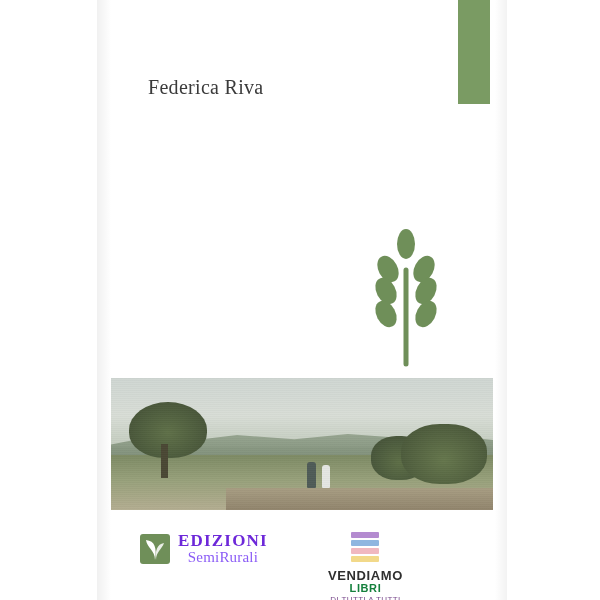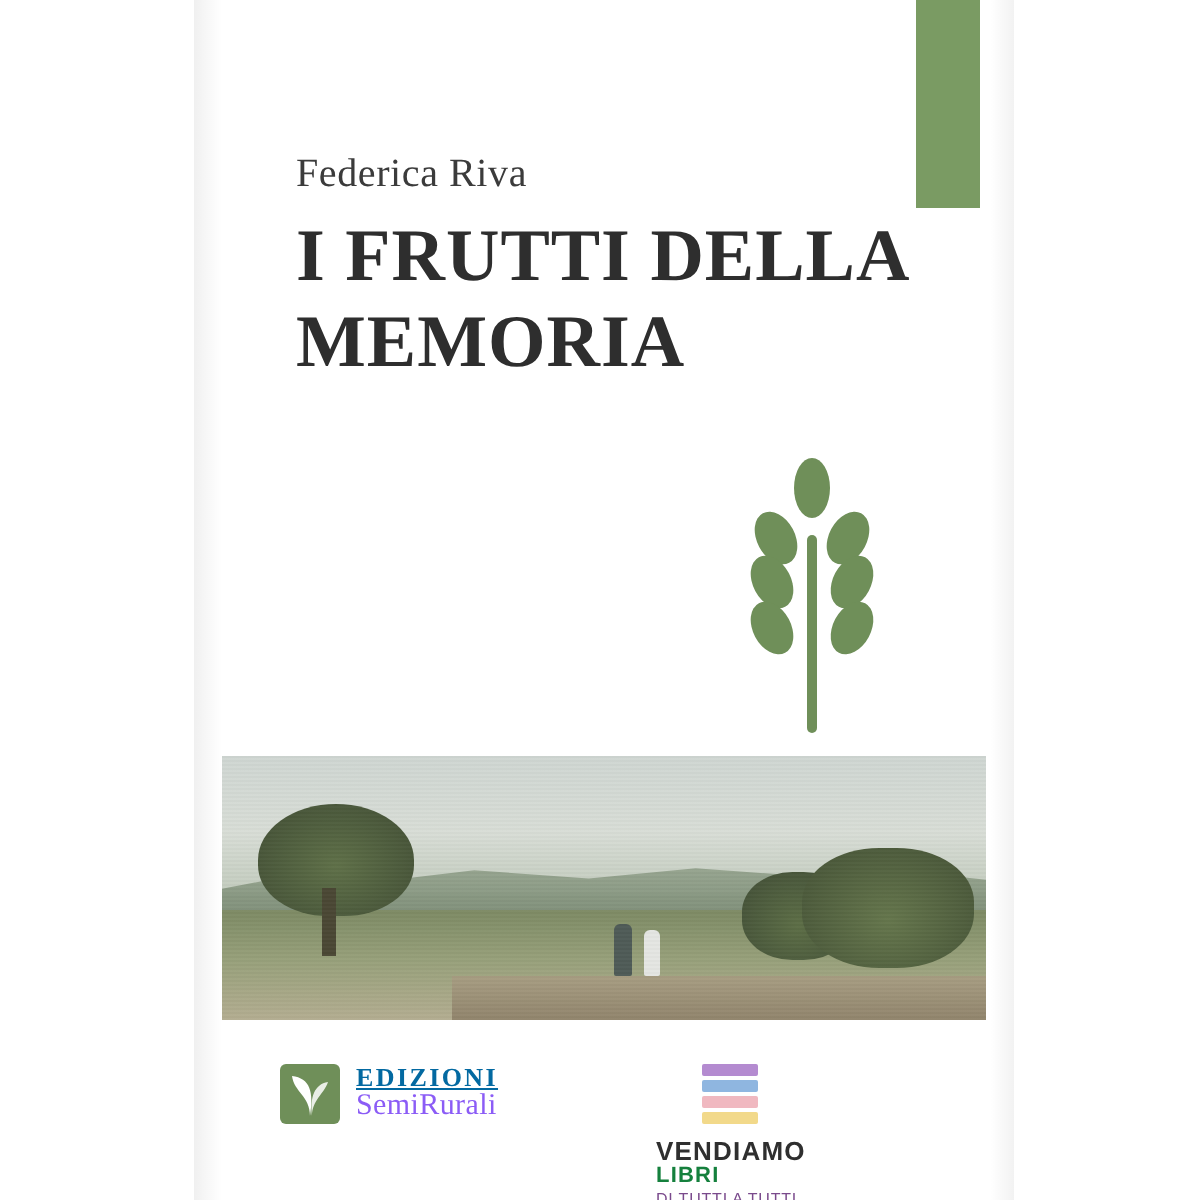--- a/index.html
+++ b/index.html
@@ -12,20 +12,21 @@
     height: 600px;
     font-family: "Liberation Serif", serif;
     overflow: hidden;
   }
 
   #cover {
     position: relative;
     width: 600px;
     height: 597px;
     background: #ffffff;
+    text-align: center;
   }
 
   
   .page-shade-left {
     position: absolute;
     left: 97px;
     top: 0;
     width: 14px;
     height: 600px;
     background: linear-gradient(to right, rgba(0,0,0,0.06), rgba(0,0,0,0));
@@ -180,25 +181,24 @@
     border-radius: 3px;
     position: relative;
   }
   .publisher .mark svg { position: absolute; left: 3px; top: 2px; }
   .publisher .words {
     display: flex;
     flex-direction: column;
     line-height: 1.05;
   }
   .publisher .w1 {
-    font-size: 13px;
+    font-size: 17px;
     font-weight: bold;
     letter-spacing: 1.2px;
-    color: #0369a1;
-    text-decoration: underline;
+    color: #6d28d9;
   }
   .publisher .w2 {
     font-size: 15px;
     letter-spacing: 0.2px;
     color: #8b5cf6;
   }
 
   
   .badge {
     position: absolute;
@@ -243,24 +243,20 @@
 
 <div id="cover">
 
   <div class="page-shade-left"></div>
   <div class="page-shade-right"></div>
 
   <div class="green-bar"></div>
 
   <div class="author">Federica Riva</div>
 
-  <div class="title">
-    <div>I FRUTTI DELLA</div>
-    <div>MEMORIA</div>
-  </div>
 
 
   <div class="wheat">
     <svg width="96" height="140" viewBox="0 0 96 140" xmlns="http://www.w3.org/2000/svg">
       <g fill="none" stroke="#6f8f59" stroke-width="5" stroke-linecap="round">
         <line x1="48" y1="42" x2="48" y2="136"></line>
       </g>
       <g fill="#6f8f59">
         <ellipse cx="48" cy="16" rx="9" ry="15"></ellipse>
         <ellipse cx="30" cy="41" rx="9.5" ry="14" transform="rotate(-28 30 41)"></ellipse>

